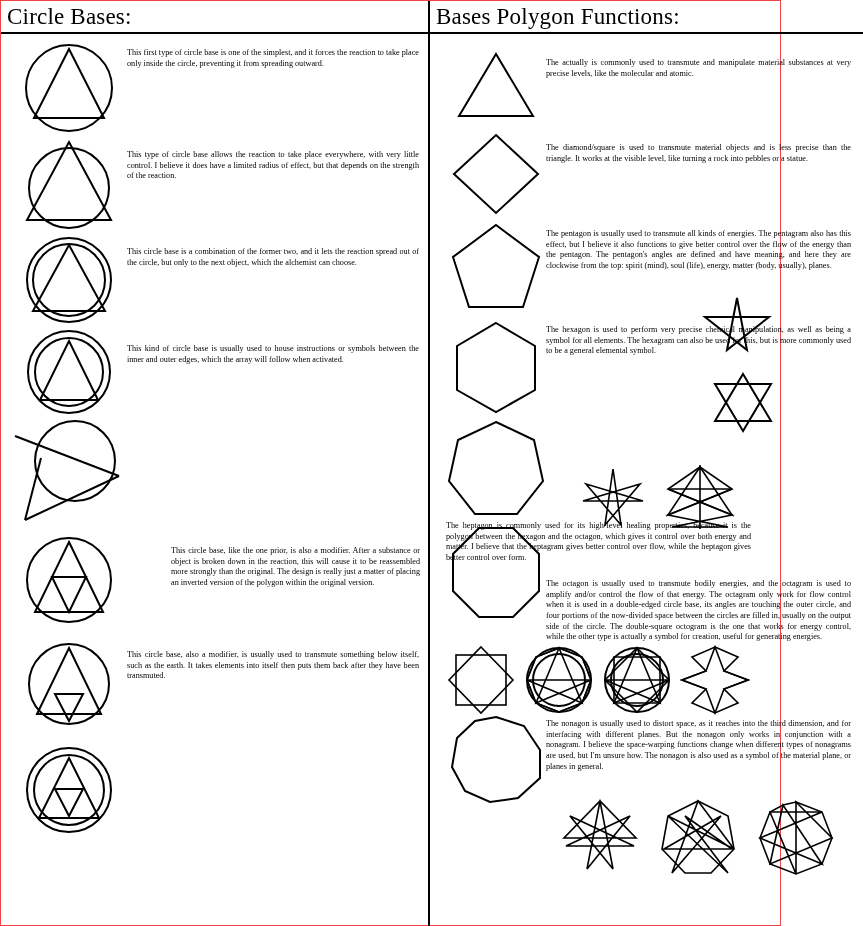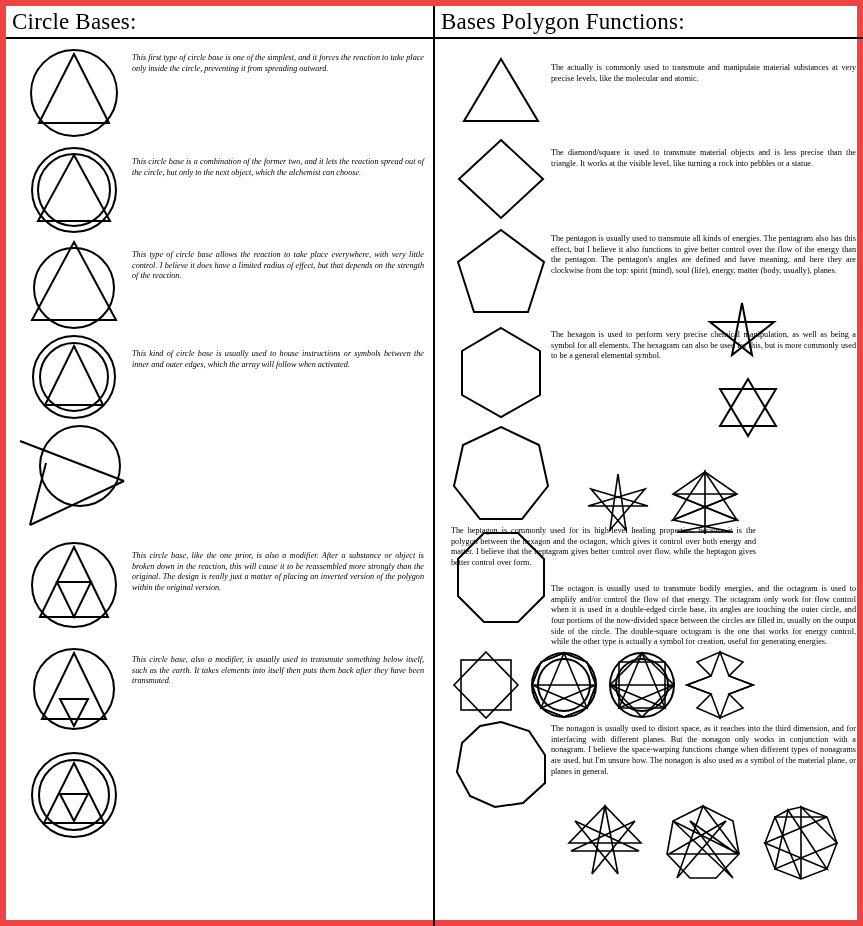--- a/index.html
+++ b/index.html
@@ -10,24 +10,24 @@
   body {
     width: 863px;
     height: 926px;
     font-family: "Liberation Serif", serif;
     color: #000;
     overflow: hidden;
     position: relative;
   }
   #sheet {
     position: relative;
-    width: 863px;
+    width: 781px;
     height: 926px;
     box-sizing: border-box;
-    border: 6px solid #ef4444;
+    border: 1px solid #ef4444;
     background: #fff;
   }
   .col {
     position: absolute;
     top: 0;
     height: 926px;
     box-sizing: border-box;
   }
   #left-col  { left: 0;   width: 427px; }
   #right-col { left: 429px; width: 434px; }
@@ -64,21 +64,21 @@
   .desc {
     font-size: 8.2px;
     line-height: 1.3;
     text-align: justify;
     padding-right: 8px;
     color: #000;
   }
   
   #left-col .row { padding-left: 10px; }
   #left-col .fig { width: 116px; }
-  #left-col .desc { width: 292px; font-style: italic; }
+  #left-col .desc { width: 292px; }
 
   
   #right-col .row { padding-left: 16px; }
   #right-col .fig { width: 100px; }
   #right-col .desc { width: 305px; }
 
   svg { display: block; }
   .stroke {
     fill: none;
     stroke: #000;
@@ -117,36 +117,36 @@
             <circle class="stroke" cx="58" cy="48" r="43"></circle>
             <polygon class="stroke" points="58,9 93,78 23,78"></polygon>
           </svg>
         </div>
         <div class="desc" style="padding-top:8px;">This first type of circle base is one of the simplest, and it forces the reaction to take place only inside the circle, preventing it from spreading outward.</div>
       </div>
 
       <div class="row" style="height:95px;">
         <div class="fig">
           <svg width="116" height="94" viewBox="0 0 116 94">
+            <circle class="stroke" cx="58" cy="50" r="40"></circle>
+            <polygon class="stroke" points="58,4 100,82 16,82"></polygon>
+          </svg>
+        </div>
+        <div class="desc" style="padding-top:12px;">This type of circle base allows the reaction to take place everywhere, with very little control. I believe it does have a limited radius of effect, but that depends on the strength of the reaction.</div>
+      </div>
+
+      <div class="row" style="height:95px;">
+        <div class="fig">
+          <svg width="116" height="94" viewBox="0 0 116 94">
             <circle class="stroke" cx="58" cy="47" r="42"></circle>
             <circle class="stroke" cx="58" cy="47" r="36"></circle>
             <polygon class="stroke" points="58,12 94,78 22,78"></polygon>
           </svg>
         </div>
         <div class="desc" style="padding-top:14px;">This circle base is a combination of the former two, and it lets the reaction spread out of the circle, but only to the next object, which the alchemist can choose.</div>
-      </div>
-
-      <div class="row" style="height:95px;">
-        <div class="fig">
-          <svg width="116" height="94" viewBox="0 0 116 94">
-            <circle class="stroke" cx="58" cy="50" r="40"></circle>
-            <polygon class="stroke" points="58,4 100,82 16,82"></polygon>
-          </svg>
-        </div>
-        <div class="desc" style="padding-top:12px;">This type of circle base allows the reaction to take place everywhere, with very little control. I believe it does have a limited radius of effect, but that depends on the strength of the reaction.</div>
       </div>
 
       <div class="row" style="height:88px;">
         <div class="fig">
           <svg width="116" height="88" viewBox="0 0 116 88">
             <circle class="stroke" cx="58" cy="44" r="41"></circle>
             <circle class="stroke" cx="58" cy="44" r="34"></circle>
             <polygon class="stroke" points="58,13 87,72 29,72"></polygon>
           </svg>
         </div>
@@ -157,21 +157,21 @@
         <div class="fig">
           <svg width="116" height="112" viewBox="0 0 116 112">
             <circle class="stroke" cx="64" cy="45" r="40"></circle>
             <line class="stroke" x1="4" y1="20" x2="108" y2="60"></line>
             <line class="stroke" x1="108" y1="60" x2="14" y2="104"></line>
             <line class="stroke" x1="14" y1="104" x2="30" y2="42"></line>
           </svg>
         </div>
       </div>
 
-      <div class="row" style="height:108px;">
+      <div class="row" style="height:108px;gap:44px;">
         <div class="fig">
           <svg width="116" height="108" viewBox="0 0 116 108">
             <circle class="stroke" cx="58" cy="52" r="42"></circle>
             <polygon class="stroke" points="58,14 92,84 24,84"></polygon>
             <polygon class="stroke" points="41,49 75,49 58,84"></polygon>
           </svg>
         </div>
         <div class="desc" style="padding-top:18px;">This circle base, like the one prior, is also a modifier. After a substance or object is broken down in the reaction, this will cause it to be reassembled more strongly than the original. The design is really just a matter of placing an inverted version of the polygon within the original version.</div>
       </div>
 

